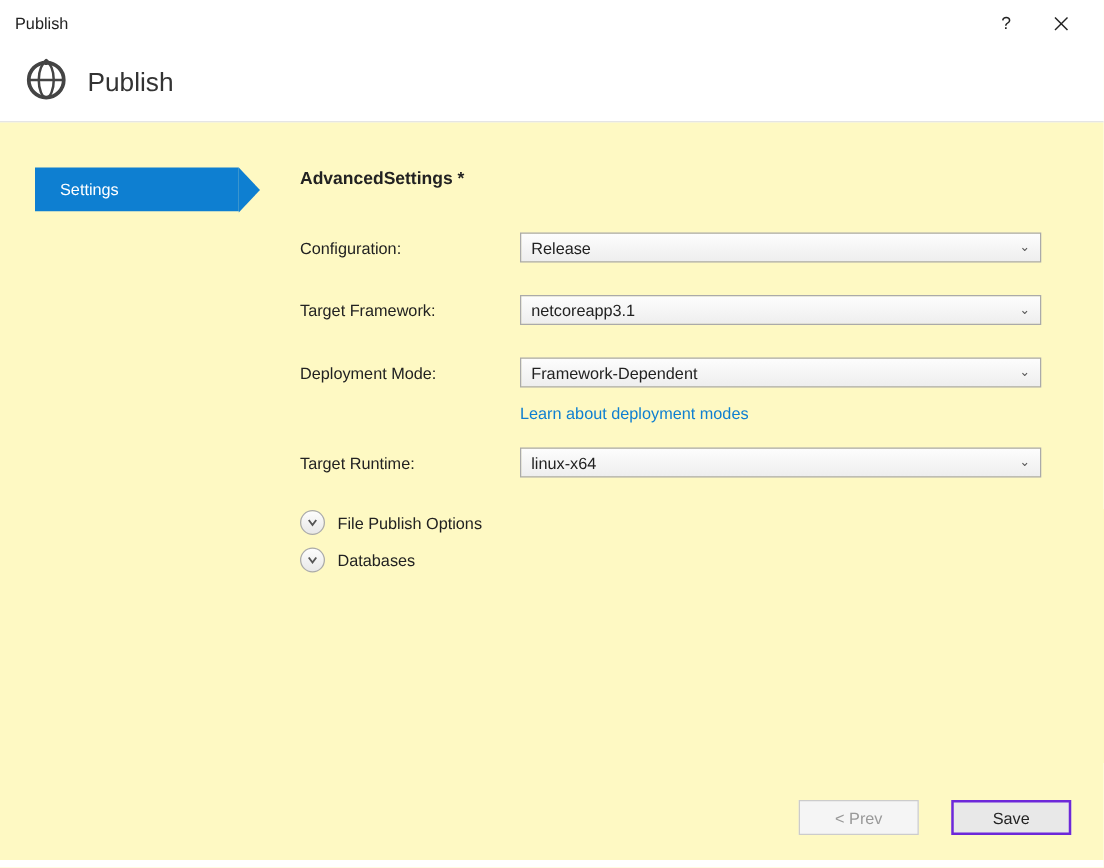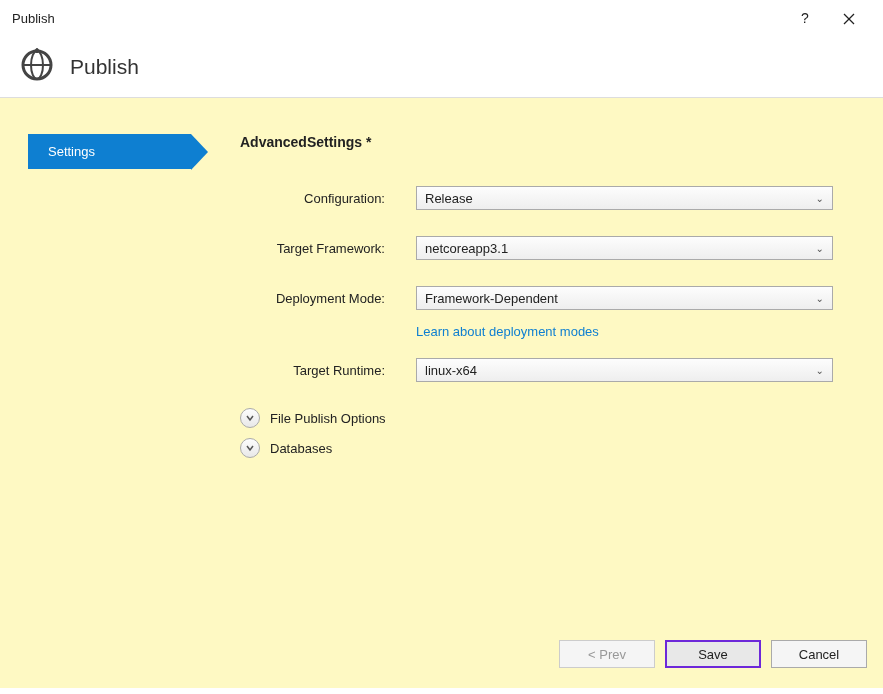--- a/index.html
+++ b/index.html
@@ -105,21 +105,20 @@
       margin-bottom: 26px;
     }
     .form-row-extra {
       margin-top: -14px;
       margin-bottom: 18px;
     }
     .form-label {
       width: 145px;
       font-size: 13px;
       color: #222;
-      text-align: right;
     }
     .form-field {
       flex: 1;
       padding-left: 31px;
     }
     .dropdown {
       width: 100%;
       height: 24px;
       background: linear-gradient(#fdfdfd, #eeeeee);
       border: 1px solid #aaa;
@@ -158,23 +157,23 @@
       margin-right: 10px;
     }
     .expand-label {
       font-size: 13px;
       font-weight: 400;
       color: #222;
     }
     .button-bar {
       position: absolute;
       bottom: 20px;
-      right: 16px;
-      display: flex;
-      gap: 10px;
+      right: 26px;
+      display: flex;
+      gap: 26px;
       padding-left: 25px;
     }
     .btn {
       min-width: 96px;
       height: 28px;
       font-size: 13px;
       border: 1px solid #aaa;
       background: #f5f5f5;
       cursor: pointer;
       color: #222;
@@ -290,16 +289,15 @@
           </svg>
       </span>
       <span class="expand-label">Databases</span>
     </div>
 
   </div>
 
   <div class="button-bar">
     <button class="btn" disabled="">&lt; Prev</button>
     <button class="btn btn-primary">Save</button>
-    <button class="btn">Cancel</button>
   </div>
 
 </div>
 
 </body></html>

